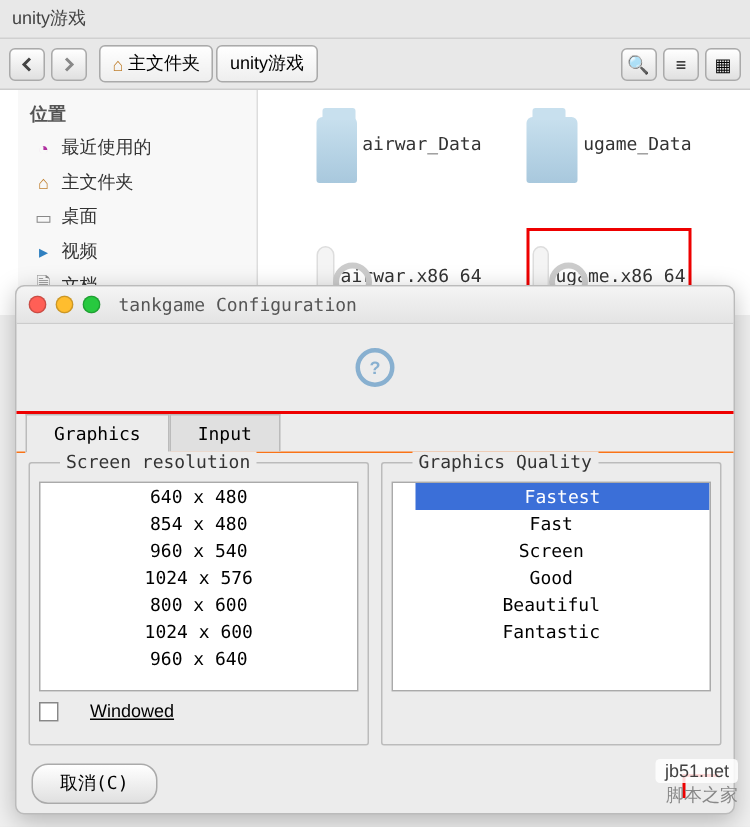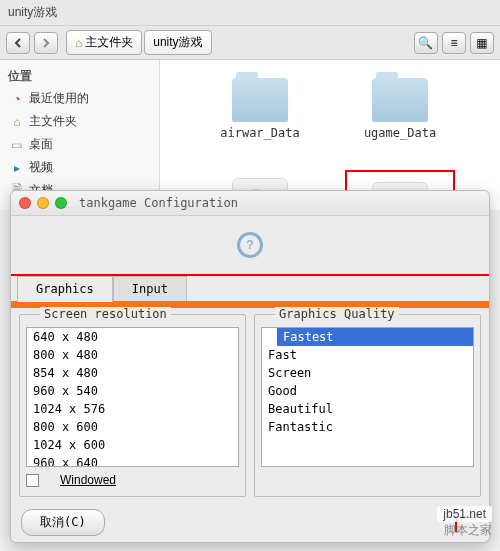--- a/index.html
+++ b/index.html
@@ -8,50 +8,50 @@
 
 .fm { position: absolute; top: 0; left: 0; right: 0; background: #fff; }
 .fm-title { background: #e8e8e8; padding: 4px 8px; border-bottom: 1px solid #d0d0d0; color: #444; }
 .fm-toolbar { background: #e8e8e8; padding: 4px 6px; display: flex; align-items: center; gap: 4px; border-bottom: 1px solid #ccc; }
 .nav-btn { width: 24px; height: 22px; border: 1px solid #aaa; border-radius: 4px; background: linear-gradient(#fff,#e0e0e0); display: flex; align-items: center; justify-content: center; cursor: pointer; }
 .bread { display: flex; align-items: center; gap: 2px; margin-left: 4px; }
 .crumb { border: 1px solid #aaa; border-radius: 4px; background: linear-gradient(#fff,#eee); padding: 3px 8px; display: flex; align-items: center; gap: 3px; }
 .home-ico { color: #c08030; }
 .spacer { flex: 1; }
 .tool-btn { width: 24px; height: 22px; border: 1px solid #aaa; border-radius: 4px; background: linear-gradient(#fff,#e0e0e0); display: flex; align-items: center; justify-content: center; cursor: pointer; }
-.fm-body { display: flex; height: 150px; }
+.fm-body { display: flex; height: 150px; padding-left: 12px; }
 .sidebar { width: 160px; background: #f8f8f8; border-right: 1px solid #ddd; padding: 6px 4px; }
 .sb-head { font-weight: bold; color: #555; padding: 2px 4px; }
 .sb-item { padding: 3px 6px; display: flex; align-items: center; gap: 5px; cursor: pointer; color: #333; }
 .sb-ico { width: 14px; height: 14px; display: inline-flex; align-items: center; justify-content: center; }
 .ico-recent { color: #b030a0; }
 .ico-home { color: #c08030; }
 .ico-desk { color: #888; }
 .ico-video { color: #3080c0; }
 .ico-doc { color: #888; }
 .content { flex: 1; background: #fff; padding: 10px; display: flex; gap: 30px; justify-content: center; flex-wrap: wrap; }
-.file { display: flex; flex-direction: column; align-items: center; gap: 4px; width: 110px; }
+.file { display: flex; align-items: center; gap: 4px; width: 110px; }
 .folder-ico { width: 56px; height: 44px; background: linear-gradient(#c8e0ee,#a8c8dd); border-radius: 4px 4px 2px 2px; position: relative; margin-top: 8px; }
 .folder-ico:before { content:''; position:absolute; top:-6px; left:4px; width:22px; height:8px; background:#c8e0ee; border-radius:2px 2px 0 0; }
 .exec-ico { width: 56px; height: 48px; background: #f4f4f4; border: 1px solid #ddd; border-radius: 6px; position: relative; margin-top: 8px; }
 .exec-ico:after { content:''; position:absolute; top:10px; left:10px; width:18px; height:18px; border:4px solid #ccc; border-radius:50%; }
 .file-label { text-align: center; color: #333; font-family: monospace; }
 .highlight { border: 2px solid #e00; padding: 2px; }
 
 
-.dlg { position: absolute; top: 190px; left: 10px; right: 10px; bottom: 8px; background: #ececec; border: 1px solid #bbb; border-radius: 6px; box-shadow: 0 4px 16px rgba(0,0,0,.25); display: flex; flex-direction: column; }
+.dlg { position: absolute; top: 190px; left: 10px; right: 10px; bottom: 8px; background: #ececec; border: 1px solid #bbb; border-radius: 6px; box-shadow: 0 4px 16px rgba(0,0,0,.25); display: flex; flex-direction: column; text-align: center; }
 .dlg-title { background: linear-gradient(#f4f4f4,#e4e4e4); padding: 5px 8px; display: flex; align-items: center; gap: 6px; border-bottom: 1px solid #ccc; border-radius: 6px 6px 0 0; }
 .tl-btn { width: 12px; height: 12px; border-radius: 50%; border: 1px solid rgba(0,0,0,.2); }
 .tl-c { background: #ff5f56; }
 .tl-m { background: #ffbd2e; }
 .tl-x { background: #27c93f; }
 .dlg-title-text { margin-left: 6px; color: #555; font-family: monospace; }
 .dlg-logo { display: flex; justify-content: center; padding: 16px 0; border-bottom: 2px solid #e00; }
 .logo { width: 26px; height: 26px; border: 3px solid #88b0d0; border-radius: 50%; display: flex; align-items: center; justify-content: center; color: #88b0d0; font-weight: bold; }
-.tabbar { display: flex; background: #ececec; border-bottom: 7px solid #f97316; }
+.tabbar { display: flex; background: #ececec; border-bottom: 1px solid #f97316; }
 .tab { padding: 5px 18px; border: 1px solid #bbb; border-bottom: none; background: #e0e0e0; cursor: pointer; font-family: monospace; }
 .tab.active { background: #ececec; border-bottom: 1px solid #ececec; margin-bottom: -1px; }
 .tab:first-child { margin-left: 6px; }
 .panel { flex: 1; display: flex; gap: 8px; padding: 6px 8px; }
 .group { flex: 1; border: 1px solid #bbb; border-radius: 2px; padding: 6px; background: #ececec; position: relative; }
 .group-title { position: absolute; top: -8px; left: 8px; background: #ececec; padding: 0 4px; font-family: monospace; color: #333; margin-left: 12px; }
 .listbox { border: 1px solid #aaa; background: #fff; margin-top: 6px; height: 140px; overflow: auto; }
 .li { padding: 2px 6px; font-family: monospace; cursor: pointer; white-space: nowrap; }
 .li.sel { background: #3b6fd8; color: #fff; margin-left: 15px; }
 .chk-row { margin-top: 6px; display: flex; align-items: center; gap: 21px; }
@@ -159,21 +159,20 @@
   </div>
   <div class="tabbar">
     <div class="tab active">Graphics</div>
     <div class="tab">Input</div>
   </div>
   <div class="panel">
     <div class="group">
       <span class="group-title">Screen resolution</span>
       <div class="listbox">
         <div class="li">640 x 480</div>
-        <div class="li">800 x 480</div>
         <div class="li">854 x 480</div>
         <div class="li">960 x 540</div>
         <div class="li">1024 x 576</div>
         <div class="li">800 x 600</div>
         <div class="li">1024 x 600</div>
         <div class="li">960 x 640</div>
       </div>
       <div class="chk-row">
         <div class="chk"></div>
         <span class="underline">Windowed</span>

